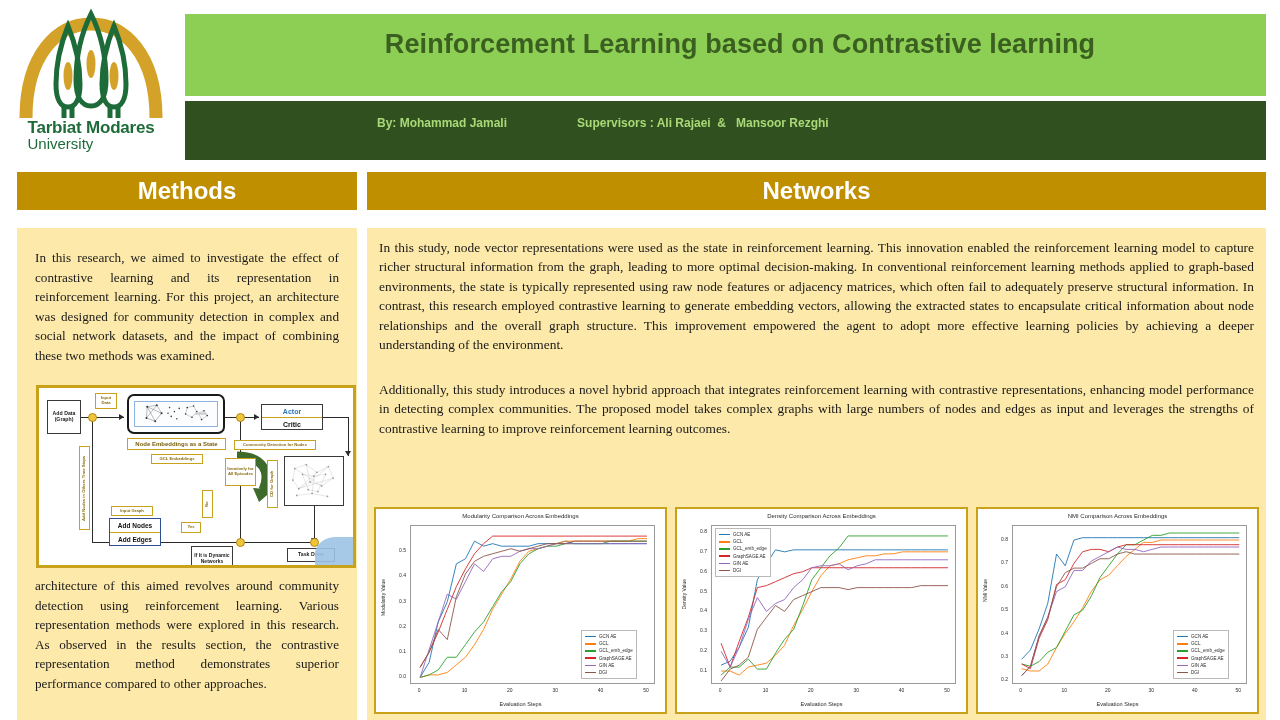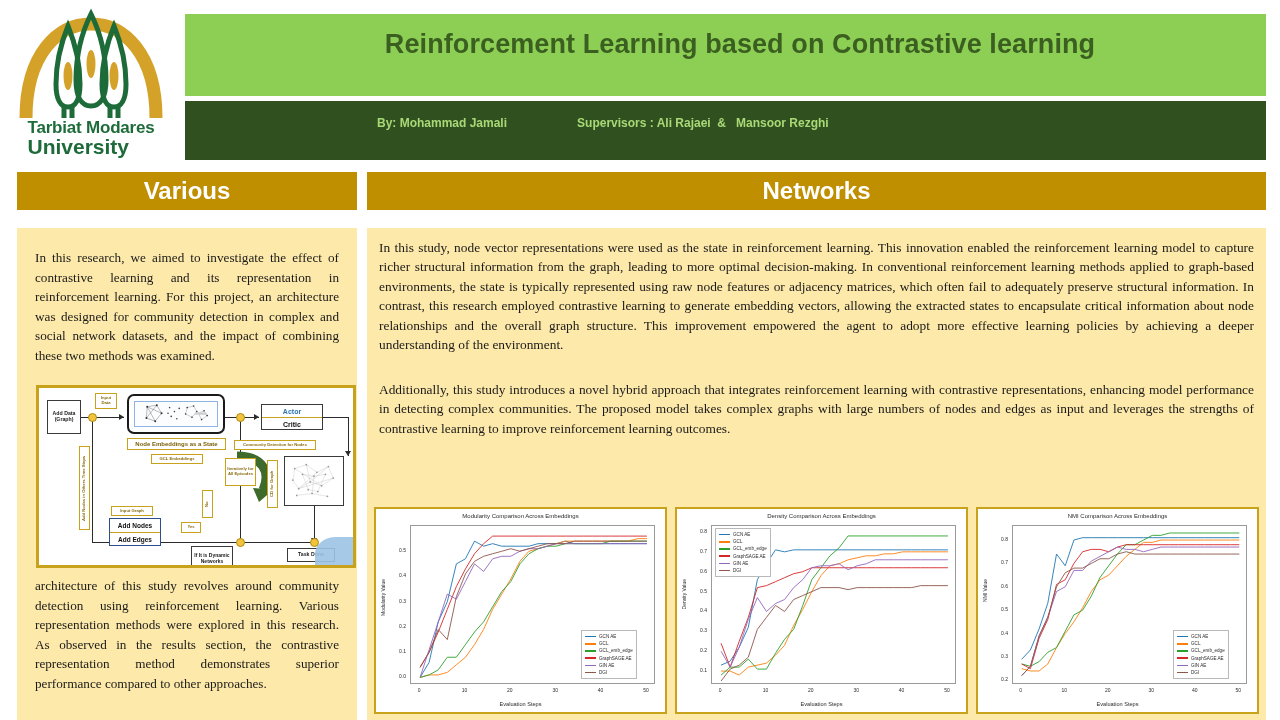--- a/index.html
+++ b/index.html
@@ -16,21 +16,21 @@
   #header { position:absolute; left:0; top:0; width:1280px; height:163px; }
 
   #logo-block {
     position:absolute; left:0; top:0; width:182px; height:163px;
     background:#ffffff;
     display:flex; flex-direction:column; align-items:center; justify-content:flex-start;
   }
   #logo-mark { position:relative; width:150px; height:115px; margin-top:6px; }
   #logo-text { text-align:left; line-height:1.0; margin-top:-2px; }
   #logo-text .l1 { display:block; font-size:17px; font-weight:bold; color:#1e6b3a; letter-spacing:-0.2px;}
-  #logo-text .l2 { display:block; font-size:21px; font-weight:bold; color:#1e6b3a; }
+  #logo-text .l2 { display:block; font-size:15px; font-weight:normal; color:#1e6b3a; }
 
   #title-bar {
     position:absolute; left:185px; top:14px; width:1081px; height:82px;
     background:#8DCF55;
     display:flex; align-items:center; justify-content:center;padding-left:29px;
   }
   #title-bar .t {
     font-size:27px; font-weight:bold; color:#3a5f20; letter-spacing:0.1px;
     text-align:center; width:100%;
     transform:translateY(-11px);
@@ -228,21 +228,21 @@
 
   <div id="authors-bar">
     <div id="authors-inner">
       <span>By: Mohammad Jamali</span>
       <span>Supervisors : Ali Rajaei  &amp;   Mansoor Rezghi</span>
     </div>
   </div>
 </div>
 
 <div class="sec-head" id="head-methods">
-  <span>Various</span>
+  <span>Methods</span>
 </div>
 <div class="sec-head" id="head-outcomes">
   <span>Networks</span>
 </div>
 
 <div id="methods-panel">
 
   <div class="body-text" id="methods-p1">In this research, we aimed to investigate the effect of contrastive learning and its representation in reinforcement learning. For this project, an architecture was designed for community detection in complex and social network datasets, and the impact of combining these two methods was examined.</div>
 
   <div id="diagram-frame">
@@ -390,21 +390,21 @@
       <div class="dg-box" style="left:152px; top:158px; width:42px; height:25px; font-size:5px;">If It is
 Dynamic
 Networks</div>
 
       <div class="dg-box" style="left:248px; top:160px; width:48px; height:14px;">Task Done</div>
 
       <div class="wm-blue"></div>
     </div>
   </div>
 
-  <div class="body-text" id="methods-p2">architecture of this study revolves around community detection using reinforcement learning. Various representation methods were explored in this research. As observed in the results section, the contrastive representation method demonstrates superior performance compared to other approaches.</div>
+  <div class="body-text" id="methods-p2">architecture of this aimed revolves around community detection using reinforcement learning. Various representation methods were explored in this research. As observed in the results section, the contrastive representation method demonstrates superior performance compared to other approaches.</div>
 </div>
 
 <div id="outcomes-panel">
   <div class="para" id="out-p1">In this study, node vector representations were used as the state in reinforcement learning. This innovation enabled the reinforcement learning model to capture richer structural information from the graph, leading to more optimal decision-making. In conventional reinforcement learning methods applied to graph-based environments, the state is typically represented using raw node features or adjacency matrices, which often fail to adequately preserve structural information. In contrast, this research employed contrastive learning to generate embedding vectors, allowing the extracted states to encapsulate critical information about node relationships and the overall graph structure. This improvement empowered the agent to adopt more effective learning policies by achieving a deeper understanding of the environment.</div>
   <div class="para" id="out-p2">Additionally, this study introduces a novel hybrid approach that integrates reinforcement learning with contrastive representations, enhancing model performance in detecting complex communities. The proposed model takes complex graphs with large numbers of nodes and edges as input and leverages the strengths of contrastive learning to improve reinforcement learning outcomes.</div>
 
   <div class="chart-frame" id="chart-1">
       <div class="plot">
         <div class="plot-title">Modularity Comparison Across Embeddings</div>
         <div class="axes" style="left: 34px; top: 16px; width: 245px; height: 159px;">

